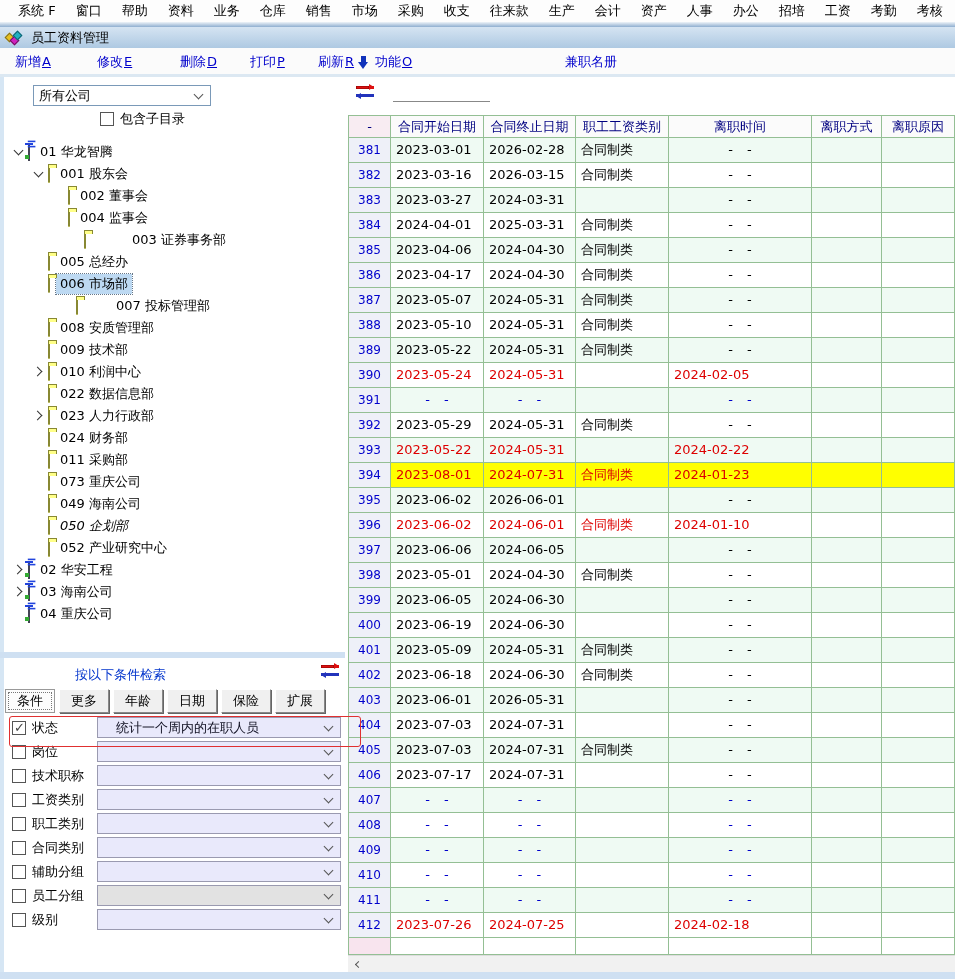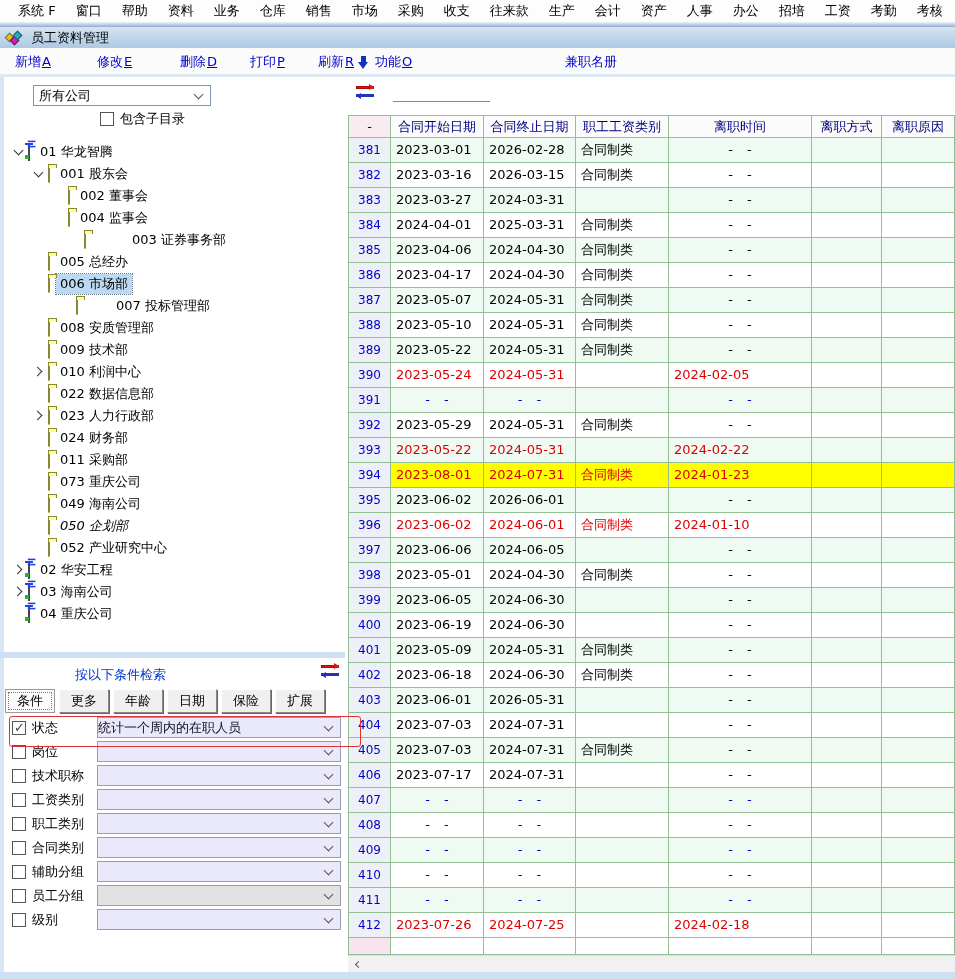--- a/index.html
+++ b/index.html
@@ -86,21 +86,21 @@
   .ftab { width:50px; height:24px; margin-right:4px; text-align:center; line-height:22px;
     background:#f0f0f0; border:1px solid #888; border-top-color:#fff; border-left-color:#fff;
     box-shadow:1px 1px 0 #666; cursor:pointer; }
   .ftab.active { background:#fcfcfc; outline:1px dotted #777; outline-offset:-4px;
     border-color:#999; box-shadow:none; }
   #filter-rows { position:absolute; left:0; top:58px; width:341px; }
   .f-row { height:24px; display:flex; align-items:center; position:relative; }
   .f-row .checkbox { margin-left:8px; }
   .f-label { width:70px; white-space:nowrap; }
   .f-select { position:absolute; left:93px; top:1px; width:244px; height:21px; background:#e9e9fb;
-    border:1px solid #9a9ab0; cursor:pointer; line-height:19px; padding-left:0; color:#112;
+    border:1px solid #9a9ab0; cursor:pointer; line-height:19px; padding-left:18px; color:#112;
     white-space:nowrap; overflow:hidden; }
   .f-select.disabled { background:#e2e2e2; }
   .f-select .chev { position:absolute; right:8px; top:5px; }
   #red-annotation { position:absolute; left:9px; top:716px; width:352px; height:31px;
     border:1px solid #e03030; border-radius:3px; z-index:50; pointer-events:none; }
 
   
   #table-area { position:absolute; left:348px; top:77px; width:607px; height:895px; background:#fff; }
   #table-swap { position:absolute; left:8px; top:8px; }
   #table-topline { position:absolute; left:45px; top:24px; width:97px; height:1px; background:#888; }

